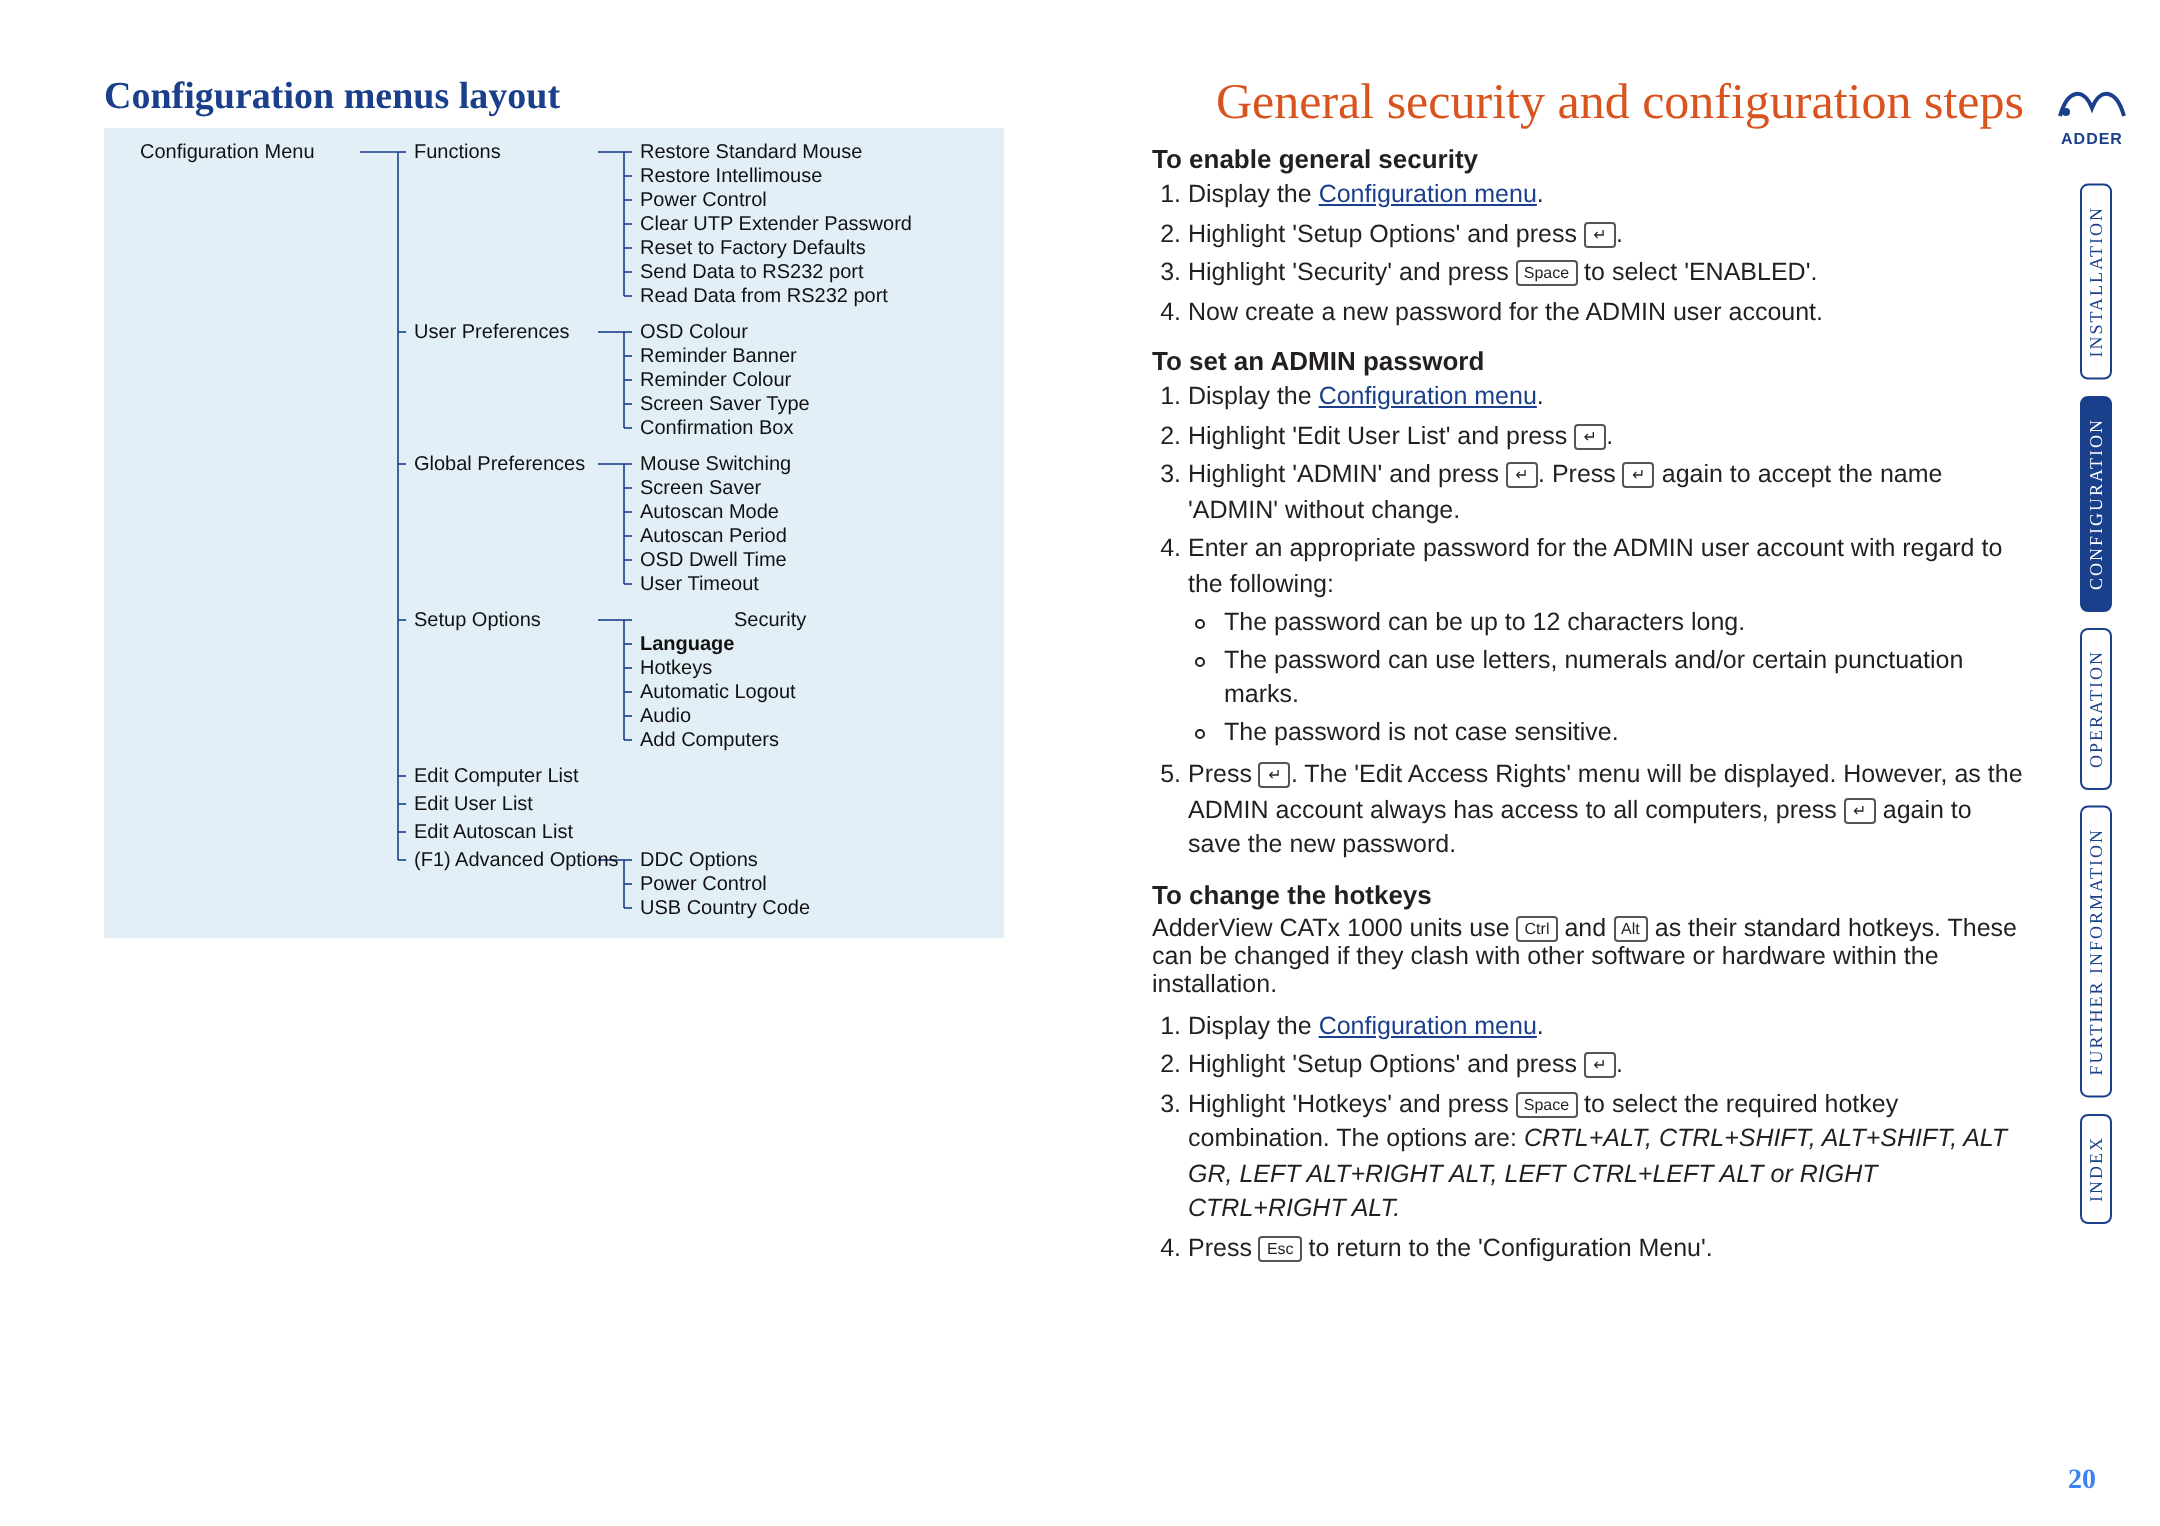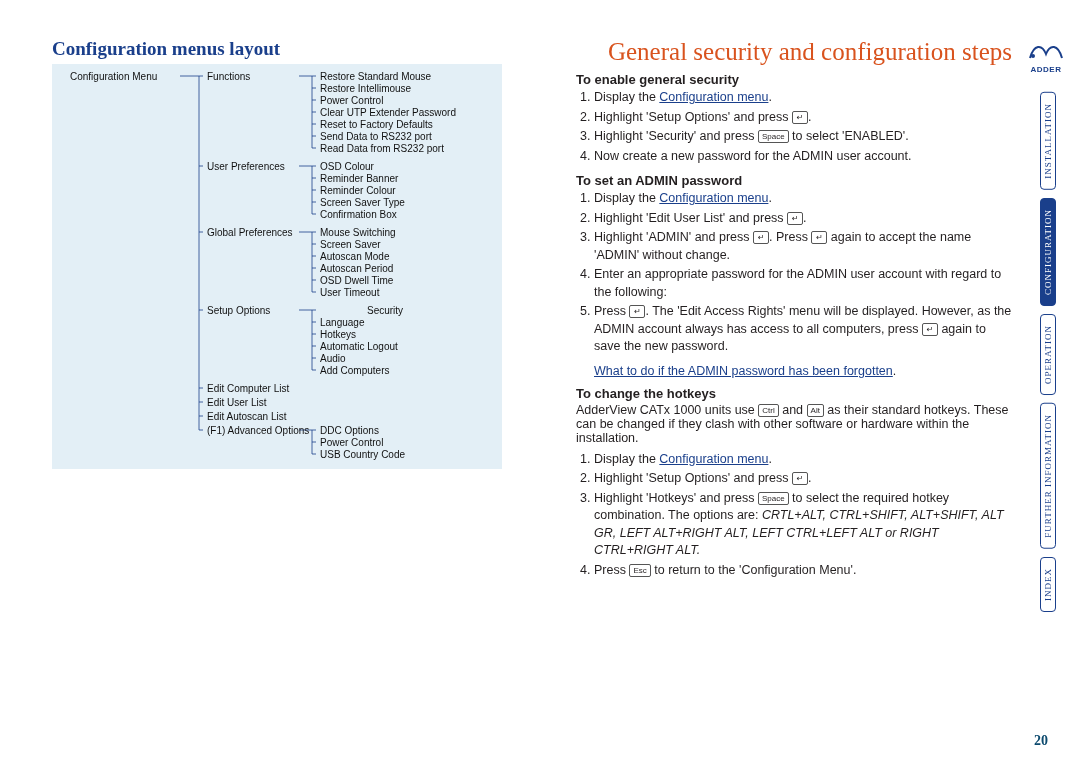--- a/index.html
+++ b/index.html
@@ -143,21 +143,21 @@
     font-size: 8px;
     font-weight: bold;
     letter-spacing: 0.5px;
   }
   .pagenum {
     position: absolute;
     right: 32px;
     bottom: 14px;
     font-weight: bold;
     font-size: 14px;
-    color: #0c4a6e;
+    color: #3b82f6;
     font-family: Georgia, serif;
   }
   .forgot-link {
     font-size: 12.5px;
     margin: 0 0 8px 18px;
   }
 </style>
 </head>
 <body>
 
@@ -234,21 +234,21 @@
           <div class="lbl" style="left: 268px; top: 144px;">Confirmation Box</div>
           <div class="lbl" style="left: 155px; top: 162px;">Global Preferences</div>
           <div class="lbl" style="left: 268px; top: 162px;">Mouse Switching</div>
           <div class="lbl" style="left: 268px; top: 174px;">Screen Saver</div>
           <div class="lbl" style="left: 268px; top: 186px;">Autoscan Mode</div>
           <div class="lbl" style="left: 268px; top: 198px;">Autoscan Period</div>
           <div class="lbl" style="left: 268px; top: 210px;">OSD Dwell Time</div>
           <div class="lbl" style="left: 268px; top: 222px;">User Timeout</div>
           <div class="lbl" style="left: 155px; top: 240px;">Setup Options</div>
           <div class="lbl" style="left: 268px; top: 240px; margin-left: 47px;">Security</div>
-          <div class="lbl" style="left: 268px; top: 252px;">Language</div>
+          <div class="lbl" style="left: 268px; top: 252px; font-weight: bold;">Language</div>
           <div class="lbl" style="left: 268px; top: 264px;">Hotkeys</div>
           <div class="lbl" style="left: 268px; top: 276px;">Automatic Logout</div>
           <div class="lbl" style="left: 268px; top: 288px;">Audio</div>
           <div class="lbl" style="left: 268px; top: 300px;">Add Computers</div>
           <div class="lbl" style="left: 155px; top: 318px;">Edit Computer List</div>
           <div class="lbl" style="left: 155px; top: 332px;">Edit User List</div>
           <div class="lbl" style="left: 155px; top: 346px;">Edit Autoscan List</div>
           <div class="lbl" style="left: 155px; top: 360px;">(F1) Advanced Options</div>
           <div class="lbl" style="left: 268px; top: 360px;">DDC Options</div>
           <div class="lbl" style="left: 268px; top: 372px;">Power Control</div>
@@ -268,26 +268,28 @@
         <li>Now create a new password for the ADMIN user account.</li>
       </ol>
 
       <div class="proc-head">To set an ADMIN password</div>
       <ol class="steps">
         <li><span>Display the </span><a class="link">Configuration menu</a><span>.</span></li>
         <li><span>Highlight 'Edit User List' and press </span><span class="keycap narrow">↵</span><span>.</span></li>
         <li><span>Highlight 'ADMIN' and press </span><span class="keycap narrow">↵</span><span>. Press </span><span class="keycap narrow">↵</span><span> again to accept the name 'ADMIN' without change.</span></li>
         <li>
           <span>Enter an appropriate password for the ADMIN user account with regard to the following:</span>
+          <ul class="bullets">
+            <li>The password can be up to 12 characters long.</li>
+            <li>The password can use letters, numerals and/or certain punctuation marks.</li>
+            <li>The password is not case sensitive.</li>
+          </ul>
         </li>
         <li><span>Press </span><span class="keycap narrow">↵</span><span>. The 'Edit Access Rights' menu will be displayed. However, as the ADMIN account always has access to all computers, press </span><span class="keycap narrow">↵</span><span> again to save the new password.</span></li>
       </ol>
-      <div class="forgot-link">
-        <a class="link">What to do if the ADMIN password has been forgotten</a><span>.</span>
-      </div>
 
       <div class="proc-head">To change the hotkeys</div>
       <p class="intro" style="margin-left:0;">
         <span>AdderView CATx 1000 units use </span><span class="keycap">Ctrl</span><span> and </span><span class="keycap">Alt</span><span> as their standard hotkeys. These can be changed if they clash with other software or hardware within the installation.</span>
       </p>
       <ol class="steps">
         <li><span>Display the </span><a class="link">Configuration menu</a><span>.</span></li>
         <li><span>Highlight 'Setup Options' and press </span><span class="keycap narrow">↵</span><span>.</span></li>
         <li><span>Highlight 'Hotkeys' and press </span><span class="keycap">Space</span><span> to select the required hotkey combination. The options are: </span><em class="ital">CRTL+ALT, CTRL+SHIFT, ALT+SHIFT, ALT GR, LEFT ALT+RIGHT ALT, LEFT CTRL+LEFT ALT or RIGHT CTRL+RIGHT ALT.</em></li>
         <li><span>Press </span><span class="keycap">Esc</span><span> to return to the 'Configuration Menu'.</span></li>

